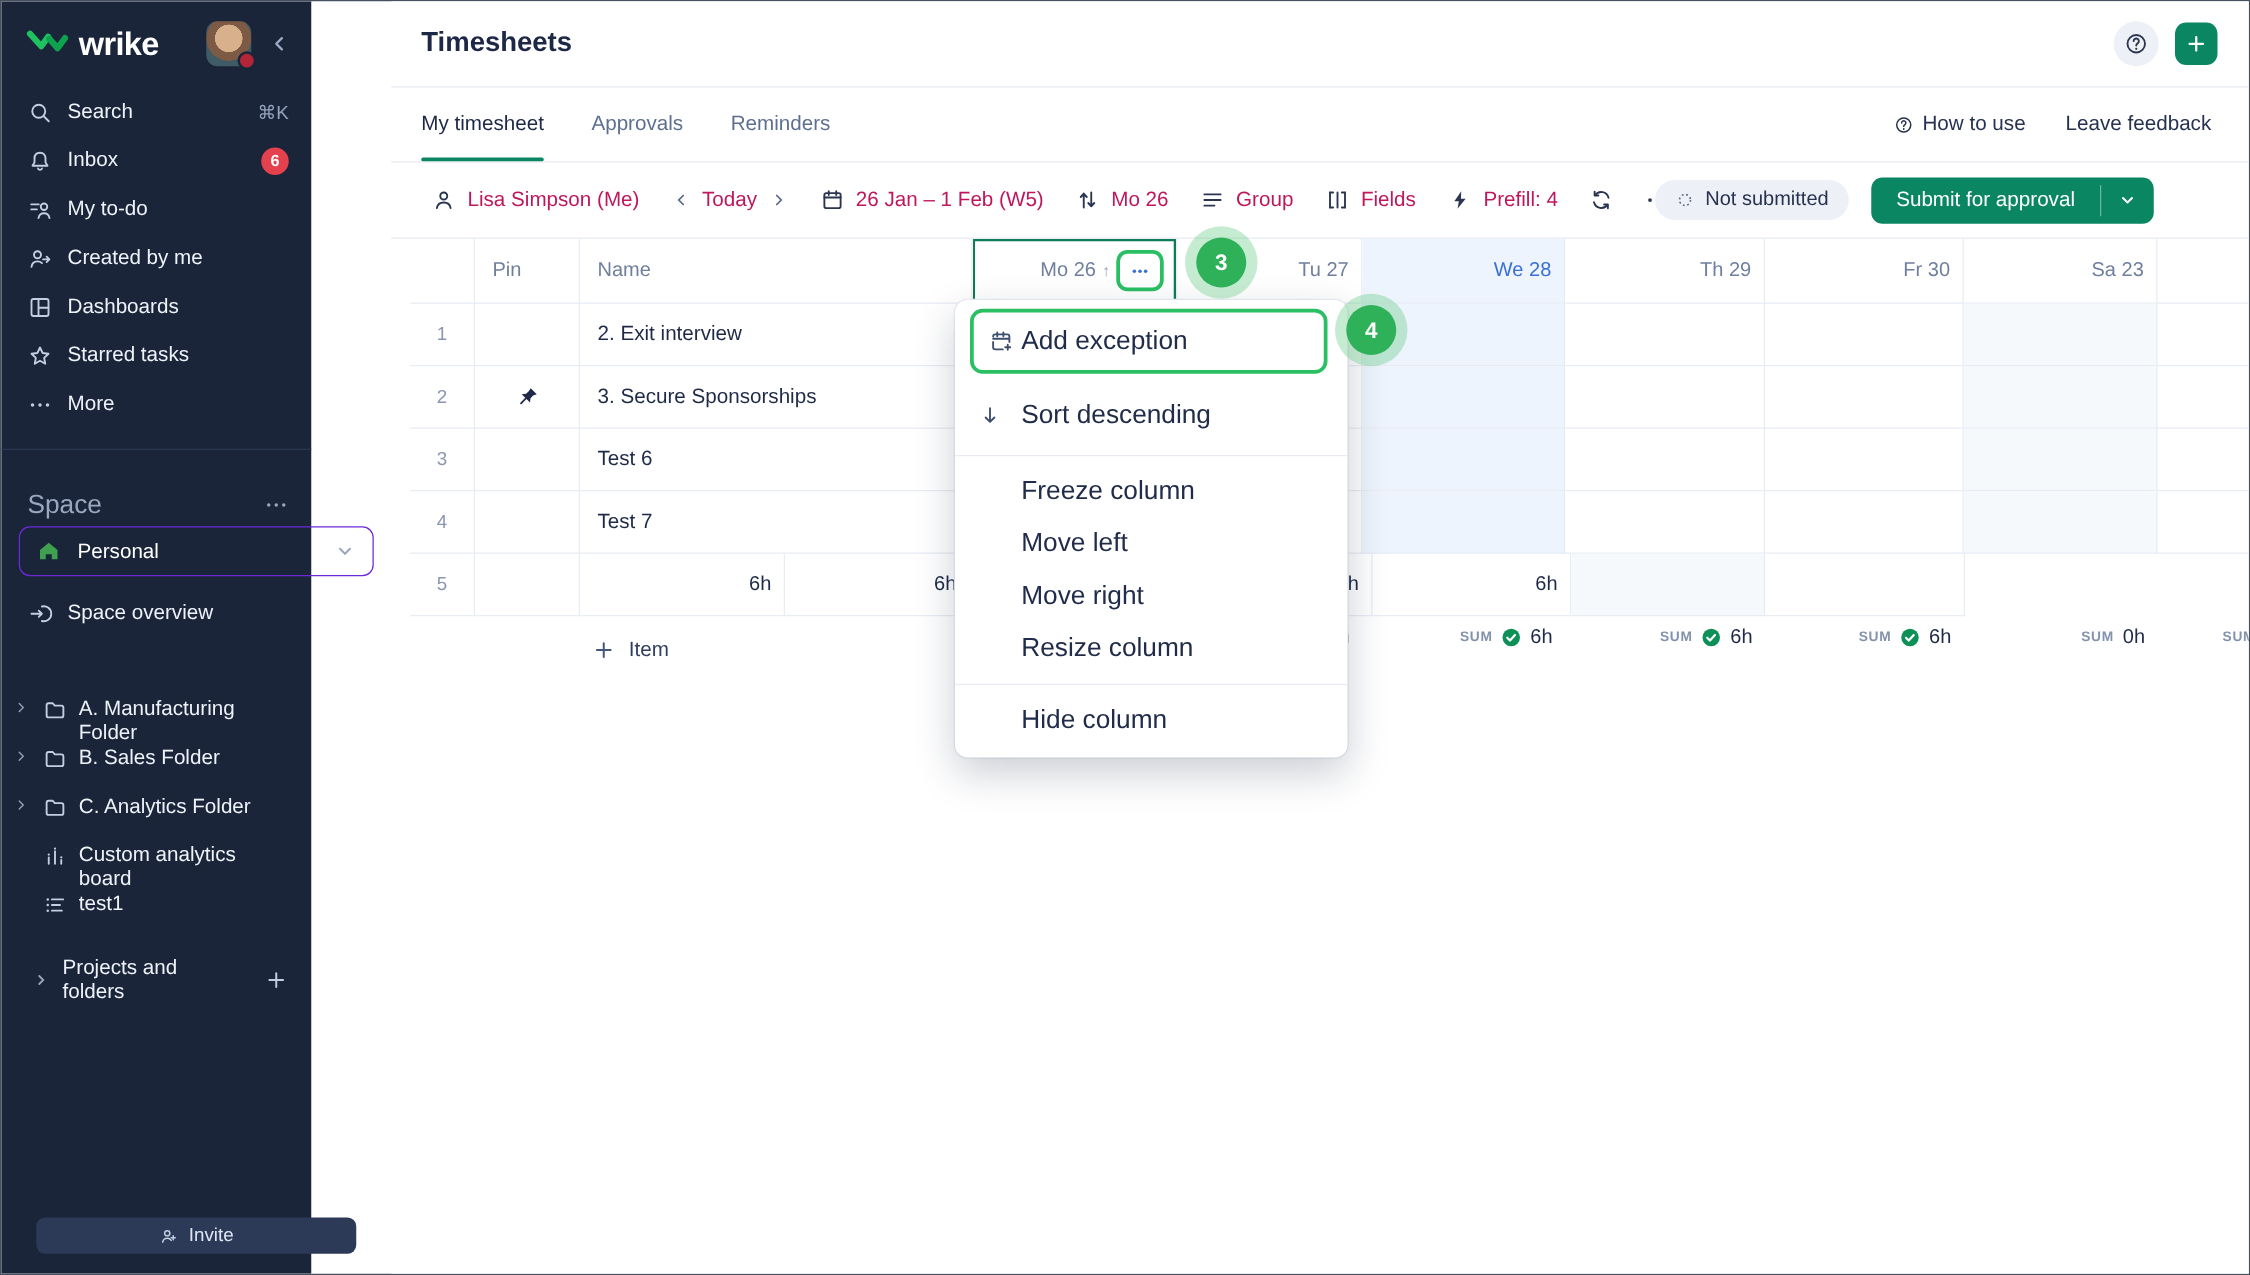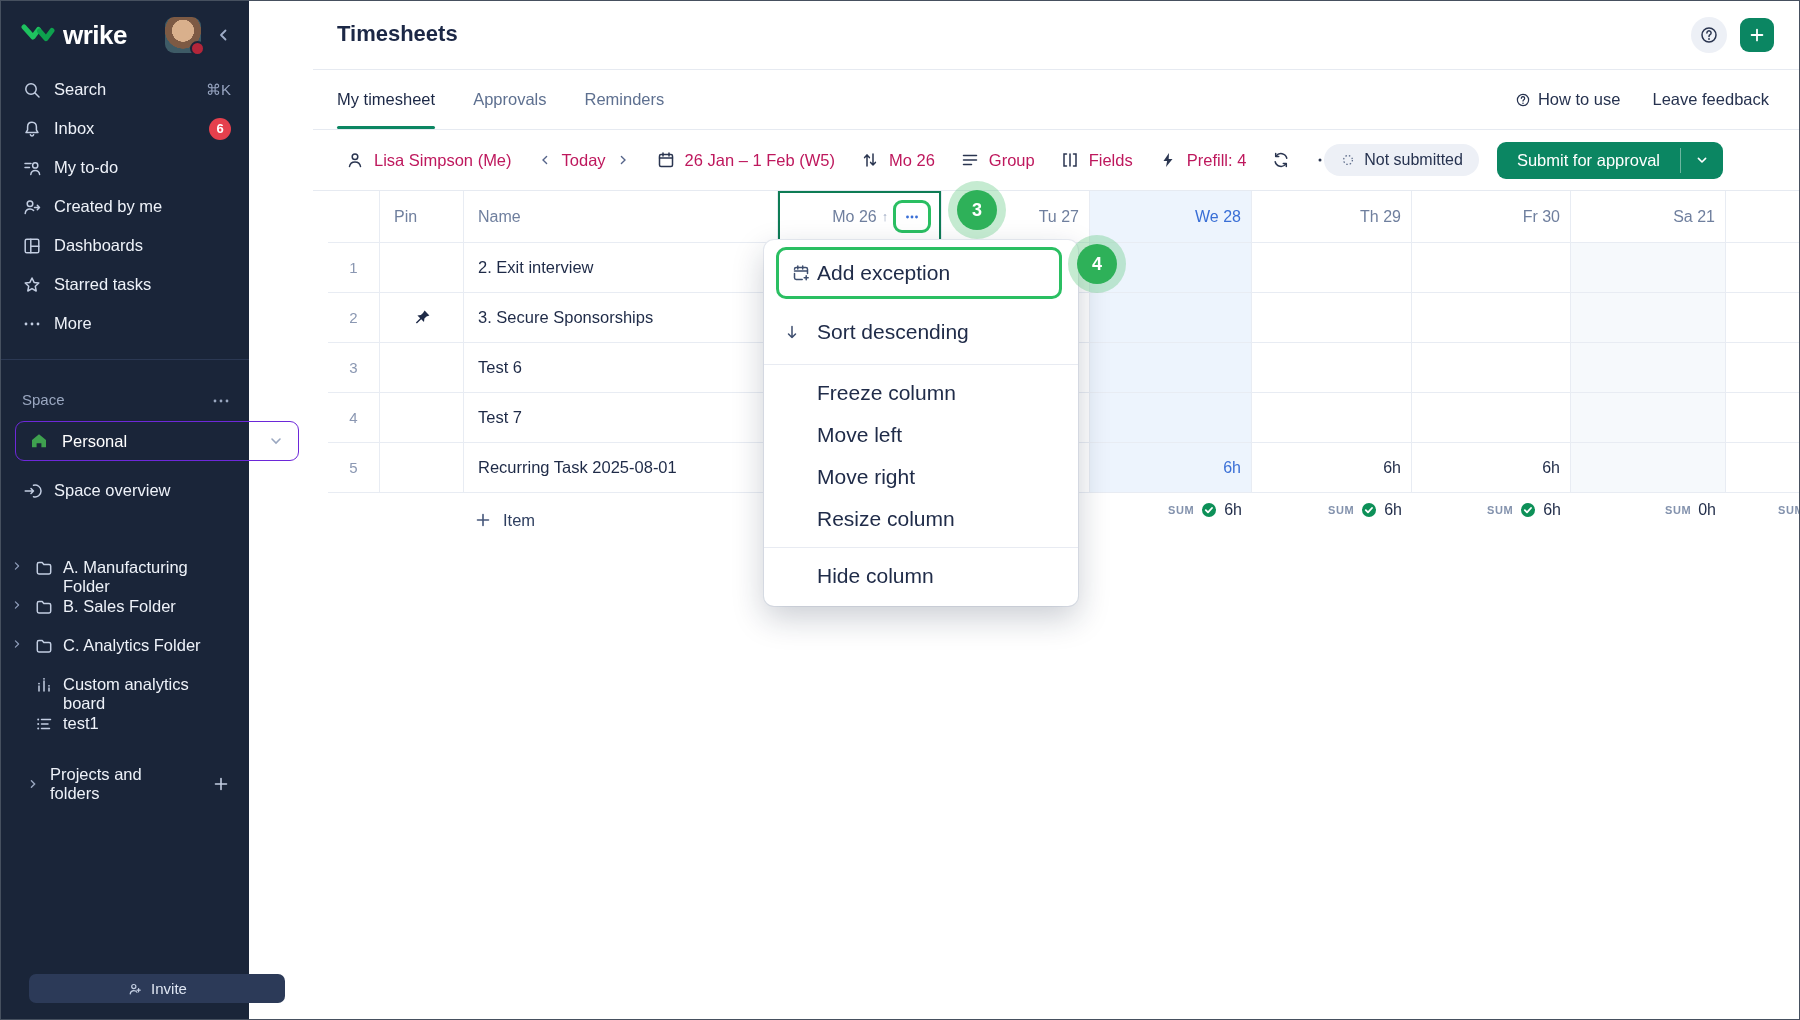--- a/index.html
+++ b/index.html
@@ -24,21 +24,21 @@
   .avatar .dot { position:absolute; right:-4px; bottom:-3px; width:15px; height:15px; border-radius:50%; background:#b3263a; border:2px solid var(--sidebar-bg,#1a2539); }
   .collapse { margin-left:12px; color:#9fadc8; }
 
   .sb-nav { position:absolute; top:69px; left:0; width:100%; }
   .sb-item { display:flex; align-items:center; height:39px; padding:0 18px 0 21px; gap:12px; font-size:16.5px; color:#eef2f9; cursor:pointer; }
   .sb-item .icon { color:#c3cee2; }
   .sb-item .grow { flex:1; }
   .sb-shortcut { color:#96a3bf; font-size:15px; }
   .sb-badge { min-width:22px; height:22px; border-radius:11px; background:var(--alert-red,#e5404d); color:#fff; font-size:13px; font-weight:bold; display:flex; align-items:center; justify-content:center; padding:0 6px; }
   .sb-divider { position:absolute; top:358px; left:0; width:100%; height:1px; background:#2b3853; }
-  .sb-space-head { position:absolute; top:390px; left:0; width:100%; height:26px; display:flex; align-items:flex-start; padding:0 18px 0 21px; color:#9aa7c0; font-size:15px; }
+  .sb-space-head { position:absolute; top:390px; left:0; width:100%; height:26px; display:flex; align-items:center; padding:0 18px 0 21px; color:#9aa7c0; font-size:21px; }
   .sb-space-head .grow { flex:1; }
   .sb-space-head .icon { color:#9aa7c0; }
   .space-selector { position:absolute; top:420px; left:14px; width:284px; height:40px; border:1px solid #6d28d9; border-radius:9px; display:flex; align-items:center; padding:0 12px 0 13px; gap:13px; cursor:pointer; }
   .space-selector .label { flex:1; font-size:16.5px; color:#fff; }
   .space-selector .icon.chev { color:#9aa7c0; }
   .sb-overview { position:absolute; top:470px; width:100%; }
   .sb-tools-head { position:absolute; top:518px; left:0; width:100%; height:39px; display:flex; align-items:center; padding:0 18px 0 22px; gap:12px; font-size:16.5px; cursor:pointer; }
   .sb-tools-head .icon { color:#9aa7c0; }
   .sb-tools-head .grow { flex:1; }
   .sb-tools { position:absolute; top:557px; left:0; width:100%; }
@@ -536,21 +536,21 @@
           <div class="cell hcell dhead today" style="width: 162px;">
             <span>We 28</span>
           </div>
           <div class="cell hcell dhead" style="width: 160px;">
             <span>Th 29</span>
           </div>
           <div class="cell hcell dhead" style="width: 159px;">
             <span>Fr 30</span>
           </div>
           <div class="cell hcell dhead" style="width: 155px;">
-            <span>Sa 21</span>
+            <span>Sa 23</span>
           </div>
           <div class="cell hcell dhead" style="width: 160px;">
             <span></span>
           </div>
         </div>
       <div id="body-rows">
           <div class="trow data">
             <div class="cell c-num">1</div>
             <div class="cell c-pin"></div>
             <div class="cell c-name">2. Exit interview</div>
@@ -600,21 +600,20 @@
             <div class="cell dcell" style="width: 148px;"></div>
             <div class="cell dcell today" style="width: 162px;"></div>
             <div class="cell dcell" style="width: 160px;"></div>
             <div class="cell dcell" style="width: 159px;"></div>
             <div class="cell dcell weekend" style="width: 155px;"></div>
             <div class="cell dcell" style="width: 160px;"></div>
           </div>
           <div class="trow data">
             <div class="cell c-num">5</div>
             <div class="cell c-pin"></div>
-            <div class="cell c-name">Recurring Task 2025-08-01</div>
             <div class="cell dcell" style="width: 164px;">
               <span class="val">6h</span>
             </div>
             <div class="cell dcell" style="width: 148px;">
               <span class="val">6h</span>
             </div>
             <div class="cell dcell today" style="width: 162px;">
               <span class="val">6h</span>
             </div>
             <div class="cell dcell" style="width: 160px;">

